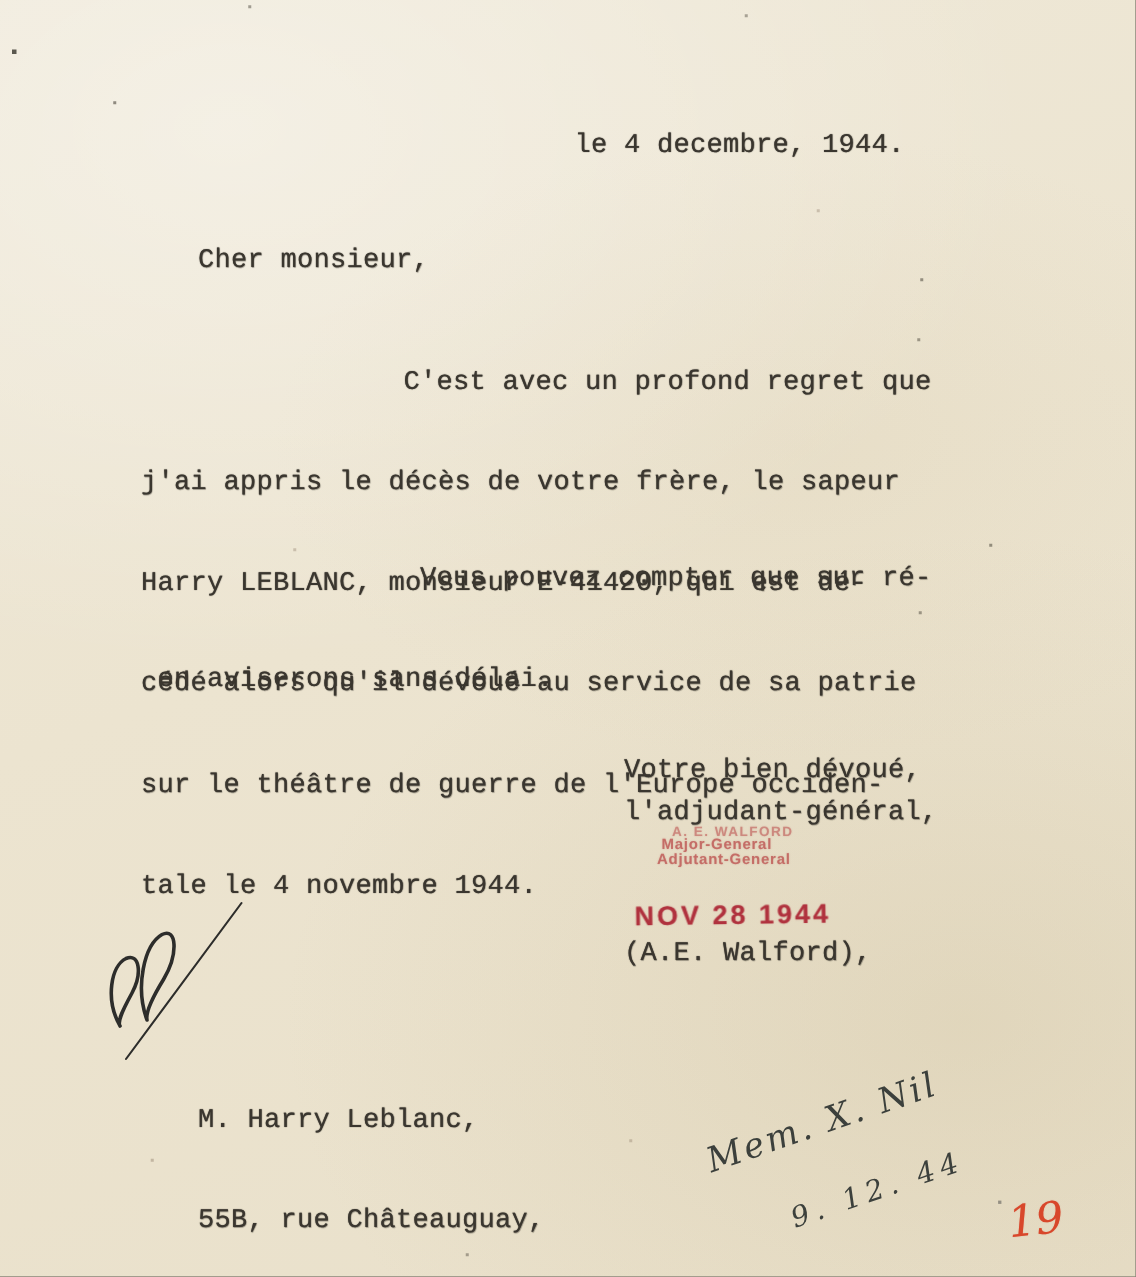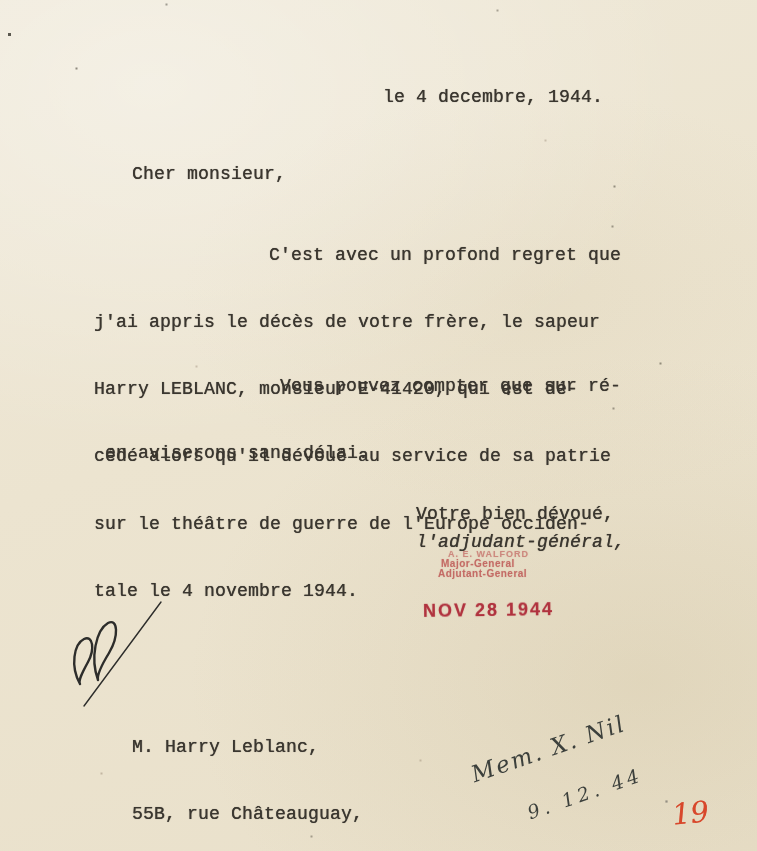--- a/index.html
+++ b/index.html
@@ -111,30 +111,31 @@
   </div>
 
   <div class="typed" style="left:105px;top:330px;width:520px;font-family:Liberation Mono, monospace;">
     <div class="line indent">Vous pouvez compter que sur ré-</div>
     <div class="line">en aviserons sans délai.</div>
   </div>
 
 
   <div class="typed" style="left:416px;top:503px;">Votre bien dévoué,</div>
 
-  <div class="typed" style="left:416px;top:531px;font-style:italic;">l'adjudant-général,</div>
+  <div class="typed" style="left:416px;top:531px;">l'adjudant-général,</div>
 
   <div class="name-stamp" style="left:438px;top:549px;">
     <div class="ns1">A. E. WALFORD</div>
     <div class="ns2">Major-General</div>
     <div class="ns3">Adjutant-General</div>
   </div>
 
   <div class="date-stamp" style="left:423px;top:600px;">NOV 28 1944</div>
 
+  <div class="typed" style="left:416px;top:625px;">(A.E. Walford),</div>
 
 
   <svg class="scribble" width="125" height="125" viewBox="0 0 125 125">
     <path d="M30,92 C20,74 24,52 34,47 C43,43 45,57 38,70 C32,81 28,89 30,92" fill="none" stroke="#2d2d2b" stroke-width="2.4" stroke-linecap="round"></path>
     <path d="M48,88 C40,66 46,38 58,31 C68,26 69,44 59,61 C51,74 47,83 48,88" fill="none" stroke="#2d2d2b" stroke-width="2.4" stroke-linecap="round"></path>
     <path d="M34,114 L111,10" fill="none" stroke="#2d2d2b" stroke-width="1.4" stroke-linecap="round"></path>
   </svg>
 
   <div class="typed" style="left:132px;top:691px;">
     <div class="line">M. Harry Leblanc,</div>

